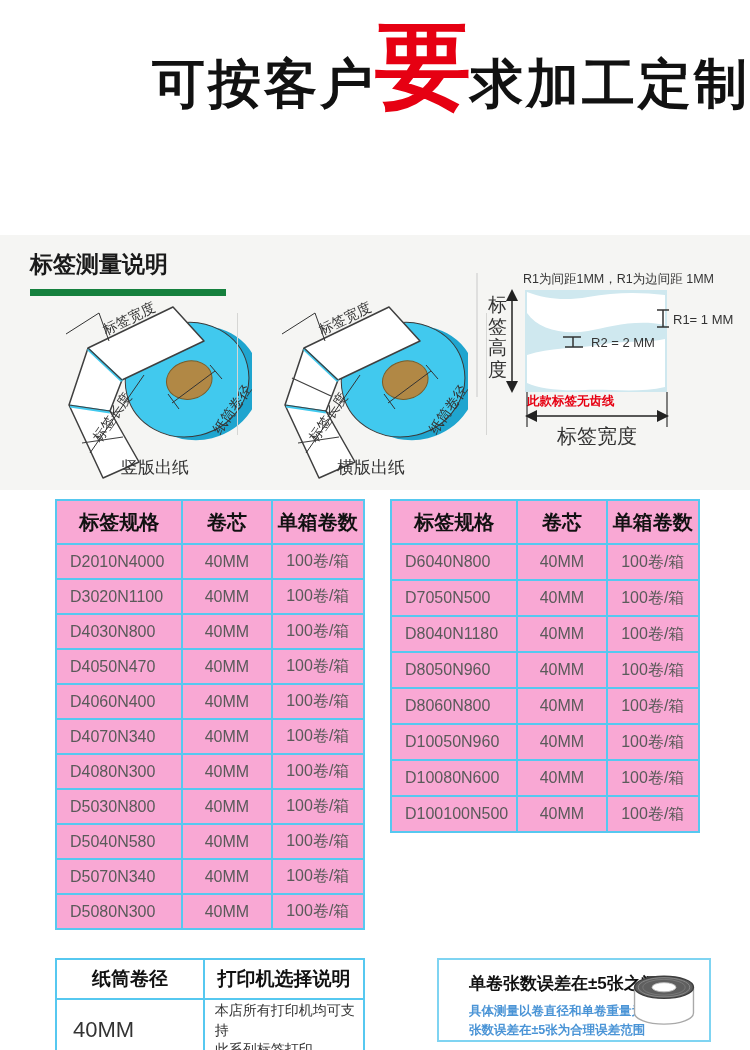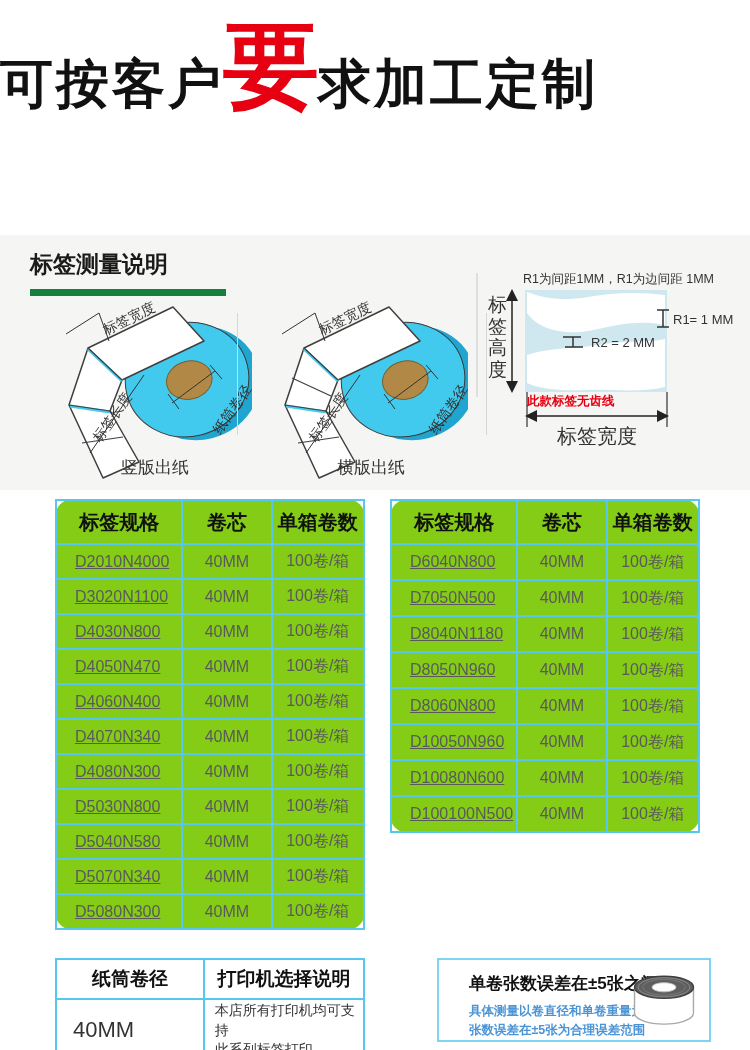--- a/index.html
+++ b/index.html
@@ -1,21 +1,21 @@
 <!DOCTYPE html>
 <html><head>
 <meta charset="utf-8">
 <style>
   html,body{margin:0;padding:0;}
   .page{position:relative;width:750px;height:1050px;background:#fff;overflow:hidden;
         font-family:"Liberation Sans",sans-serif;color:#333;}
 
   
   .hero{position:absolute;left:0;top:0;width:750px;height:112px;
-        display:flex;align-items:flex-end;justify-content:flex-start;padding-bottom:2px;box-sizing:border-box;}
+        display:flex;align-items:flex-end;justify-content:flex-end;padding-bottom:2px;box-sizing:border-box;}
   .hero .t1,.hero .t3{font-size:53px;font-weight:700;color:#111;letter-spacing:3px;line-height:1;}
   .hero .t2{font-size:96px;font-weight:700;line-height:0.92;margin:0 -1px;}
 
   
   .banner{position:absolute;left:0;top:112px;width:750px;height:123px;overflow:hidden;}
   .banner .flap{position:absolute;left:0;top:0;width:100%;height:100%;
         background:rgba(0,60,90,0.08);clip-path:polygon(6% 0,94% 0,50% 100%);}
   .banner .btitle{position:relative;margin-top:24px;text-align:center;
         font-size:42px;font-weight:700;color:#fff;letter-spacing:4px;}
   .banner .bline{position:relative;width:240px;height:2px;background:rgba(255,255,255,.95);margin:9px auto 6px;}
@@ -24,28 +24,28 @@
   
   .measure{position:absolute;left:0;top:235px;width:750px;height:255px;background:#f5f5f3;}
   .m-head{position:absolute;left:30px;top:14px;font-size:23px;font-weight:700;color:#1a1a1a;
           padding-bottom:9px;border-bottom:7px solid #15803d;width:196px;}
   .vdiv{position:absolute;width:1px;background:#d6d6d4;top:78px;height:122px;}
   .rollsvg{position:absolute;top:50px;width:200px;height:195px;}
   .flatsvg{position:absolute;left:470px;top:20px;width:270px;height:200px;}
   svg text{font-family:"Liberation Sans",sans-serif;}
 
   
-  .spec-table{position:absolute;top:499px;border-collapse:collapse;width:310px;table-layout:fixed;background:#84cc16;border-radius:18px;}
+  .spec-table{position:absolute;top:499px;border-collapse:collapse;width:310px;table-layout:fixed;background:#f9a8d4;}
   .spec-table.left{left:55px;} .spec-table.right{left:390px;}
   .spec-table th,.spec-table td{border:2px solid #56c8f0;}
   .spec-table th{height:40px;font-size:20px;font-weight:700;color:#111;text-align:center;}
   .spec-table td{font-size:16px;color:#5a5a5a;text-align:center;padding:0;}
   .spec-table.left tbody td{height:33px;}
   .spec-table.right tbody td{height:34px;}
-  .spec-table td.spec{text-align:left;padding-left:18px;text-decoration:underline;}
+  .spec-table td.spec{text-align:left;padding-left:13px;}
 
   
   .core-table{position:absolute;left:55px;top:958px;border-collapse:collapse;width:310px;table-layout:fixed;background:#fff;}
   .core-table th,.core-table td{border:2px solid #56c8f0;}
   .core-table th{height:36px;font-size:19px;font-weight:700;color:#111;text-align:center;}
   .core-table td{height:46px;vertical-align:middle;}
   .core-table td.core-val{font-size:22px;color:#333;padding-left:16px;}
   .core-table td.printer-note{font-size:14px;color:#333;line-height:1.4;padding-left:10px;}
 
   .tol-box{position:absolute;left:437px;top:958px;width:274px;height:84px;box-sizing:border-box;

